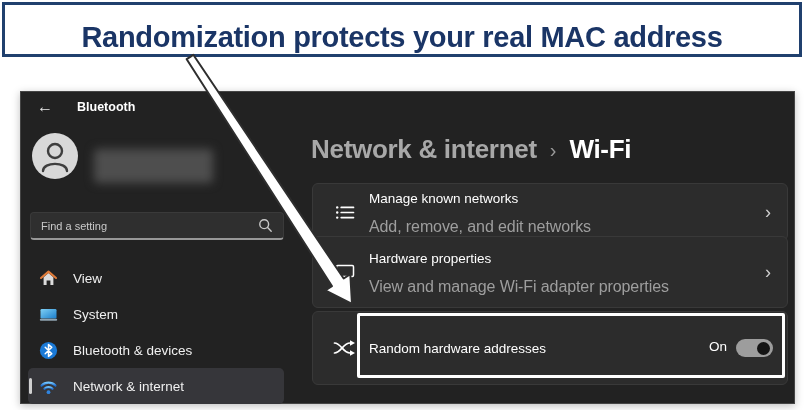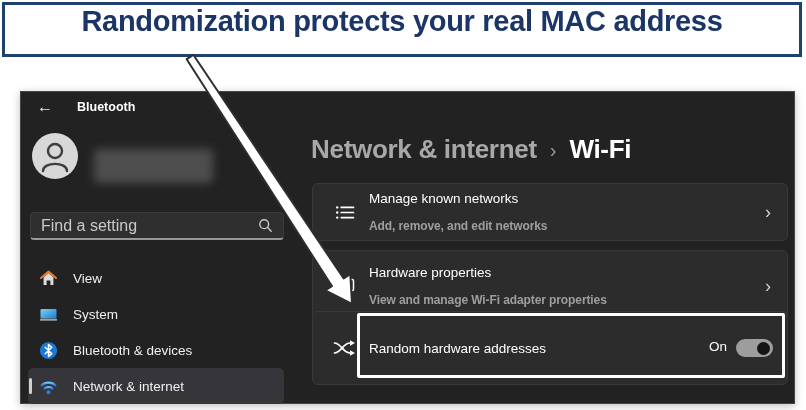--- a/index.html
+++ b/index.html
@@ -3,68 +3,68 @@
 <meta charset="utf-8">
 <style>
   * { margin:0; padding:0; box-sizing:border-box; }
   html,body { width:806px; height:410px; background:#ffffff; overflow:hidden;
               font-family:"Liberation Sans", sans-serif; }
   .page { position:relative; width:806px; height:410px; background:#ffffff; }
 
   
   .banner { position:absolute; left:2px; top:2px; width:800px; height:55px;
             background:#ffffff; border:3px solid #20406e; display:flex;
-            align-items:flex-start; justify-content:center; }
+            align-items:flex-end; justify-content:center; }
   .banner span { color:#1a3566; font-size:29px; font-weight:700; letter-spacing:-0.3px; }
 
   
   .window { position:absolute; left:20px; top:91px; width:775px; height:313px;
             background:#222222; border:1px solid #454545; box-shadow:0 2px 8px rgba(0,0,0,0.25); }
 
   .titlebar { position:absolute; left:16px; top:7px; display:flex; align-items:center; gap:24px; }
   .back { color:#e8e8e8; font-size:16px; line-height:16px; cursor:default; }
   .apptitle { color:#ffffff; font-size:12.5px; font-weight:600; }
 
   .avatar { position:absolute; left:11px; top:41px; width:46px; height:46px;
             border-radius:50%; background:#d8d8d8; display:flex; align-items:center; justify-content:center; }
   .user-blur { position:absolute; left:73px; top:57px; width:119px; height:34px;
                background:#4e4e4e; border-radius:4px; filter:blur(5px); }
 
   .search { position:absolute; left:9px; top:120px; width:254px; height:28px;
             background:#2f2f2f; border:1px solid #3a3a3a; border-bottom:2px solid #989898;
             border-radius:4px; display:flex; align-items:center; padding:0 10px; }
-  .search-ph { color:#c9c9c9; font-size:16px; flex:1; }
+  .search-ph { color:#c9c9c9; font-size:11px; flex:1; }
 
   .nav { position:absolute; left:7px; top:168px; width:256px; }
   .nav-item { position:relative; height:36px; display:flex; align-items:center;
               padding-left:11px; border-radius:5px; }
   .nav-item.selected { background:#36363a; }
   .sel-ind { position:absolute; left:1px; top:50%; transform:translateY(-50%);
              width:3px; height:16px; border-radius:2px; background:#d0d0d0; }
   .nav-label { color:#f0f0f0; font-size:13.5px; margin-left:15px; white-space:nowrap; }
   .nav-ico { width:19px; height:19px; flex:0 0 19px; }
 
   
   .breadcrumb { position:absolute; left:290px; top:42px; display:flex; align-items:center; gap:13px; }
   .bc-parent { color:#a8a8a8; font-size:26px; font-weight:600; letter-spacing:-0.3px; }
   .bc-sep { color:#9a9a9a; font-size:20px; padding-top:2px; }
   .bc-current { color:#ffffff; font-size:26px; font-weight:700; letter-spacing:-0.3px; }
 
   .card { position:absolute; left:291px; width:476px; background:#2c2c2c;
           border:1px solid #393939; border-radius:6px; display:flex;
           align-items:center; padding:0 16px 0 20px; }
   .card1 { top:91px;  height:58px; }
-  .card2 { top:158px; height:72px; }
+  .card2 { top:144px; height:72px; }
   .card3 { top:219px; height:74px; }
   .card-ico { width:24px; height:22px; flex:0 0 24px; margin-right:12px;
               display:flex; align-items:center; justify-content:center; }
   .card-text { flex:1; min-width:0; }
   .card3 .card-text { flex:none; width:340px; }
   .card-title { color:#ffffff; font-size:13.5px; line-height:17px; }
-  .card-sub { color:#9e9e9e; font-size:12px; line-height:15px; margin-top:12px; letter-spacing:-0.1px;font-weight:bold; }
+  .card-sub { color:#9e9e9e; font-size:16px; line-height:15px; margin-top:12px; letter-spacing:-0.1px; }
   .chevron { color:#cfcfcf; font-size:18px; margin-left:auto; }
 
   .toggle-group { margin-left:auto; display:flex; align-items:flex-start; gap:9px; }
   .toggle-label { color:#ffffff; font-size:13.5px; }
   .toggle { position:relative; width:37px; height:18px; border-radius:10px;
             background:#9d9d9d; cursor:pointer; }
   .toggle .knob { position:absolute; right:3px; top:2.5px; width:13px; height:13px;
                   border-radius:50%; background:#141414; }
 
   .annotation { position:absolute; left:336px; top:221px; width:428px; height:65px;

